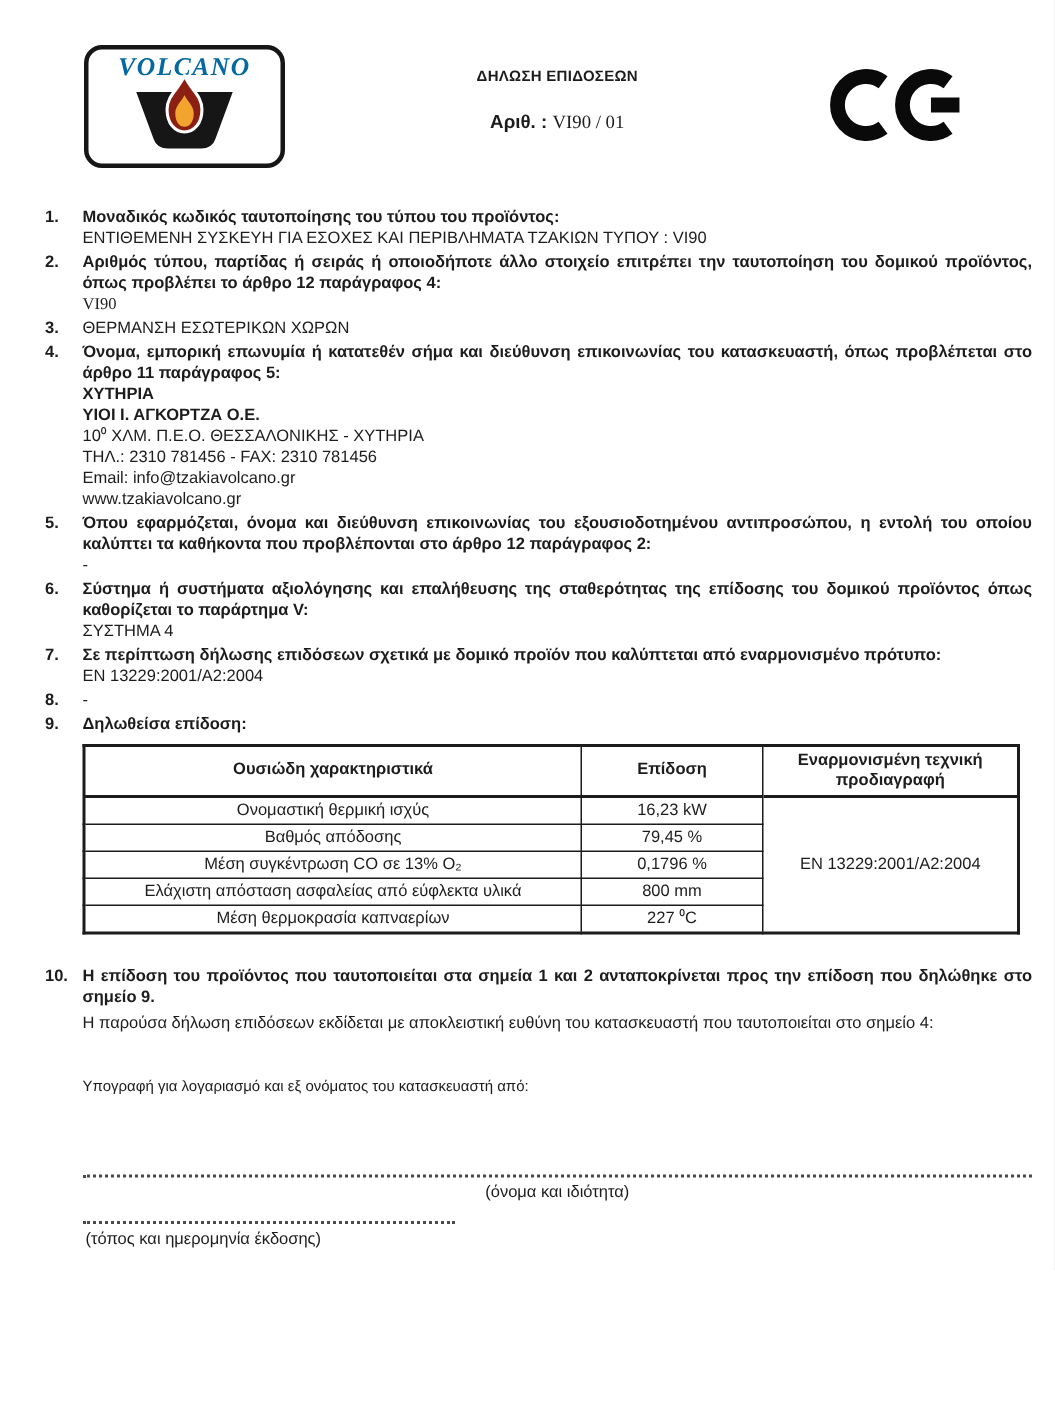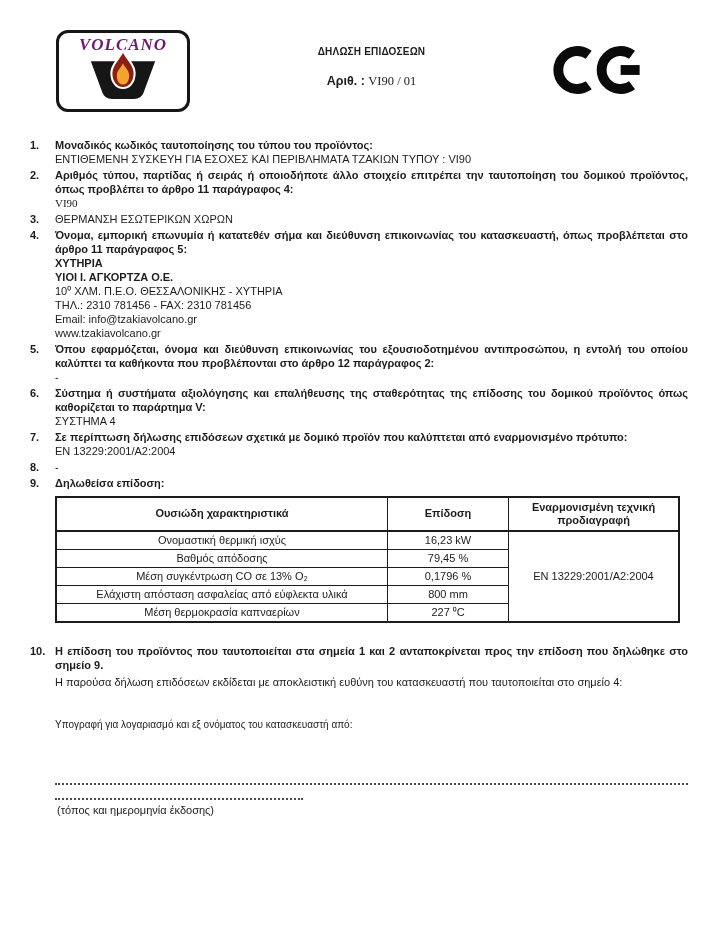--- a/index.html
+++ b/index.html
@@ -10,21 +10,21 @@
   }
   
   .header { display:flex; align-items:flex-start; padding:30px 55px 0 56px; }
   .logo-box {
     width:128px; height:76px; border:3px solid #161616; border-radius:12px;
     display:flex; flex-direction:column; align-items:center; flex:none;
     background:#fff;
   }
   .logo-text {
     font-family:"Liberation Serif", serif; font-weight:bold; font-style:italic;
-    font-size:17px; letter-spacing:1px; color:#701a75; margin-top:3px; line-height:17px;
+    font-size:17px; letter-spacing:1px; color:#0369a1; margin-top:3px; line-height:17px;
   }
   .logo-mark { margin-top:-4px; }
   .title-block { flex:1; text-align:center; padding-top:16px; }
   .doc-title { font-weight:bold; font-size:10px; letter-spacing:0.2px; }
   .doc-number { margin-top:17px; font-size:12.5px; }
   .doc-number .lbl { font-weight:bold; }
   .doc-number .val { font-family:"Liberation Serif", serif; }
   .ce-box { flex:none; width:95px; margin-top:16px; }
   
   .doc-body { padding:26px 15px 0 30px; }
@@ -99,21 +99,21 @@
       <div class="item-num">1.</div>
       <div class="item-content">
         <div class="heading">Μοναδικός κωδικός ταυτοποίησης του τύπου του προϊόντος:</div>
         <div class="line">ΕΝΤΙΘΕΜΕΝΗ ΣΥΣΚΕΥΗ ΓΙΑ ΕΣΟΧΕΣ ΚΑΙ ΠΕΡΙΒΛΗΜΑΤΑ ΤΖΑΚΙΩΝ ΤΥΠΟΥ : VI90</div>
       </div>
     </div>
 
     <div class="item">
       <div class="item-num">2.</div>
       <div class="item-content">
-        <div class="heading">Αριθμός τύπου, παρτίδας ή σειράς ή οποιοδήποτε άλλο στοιχείο επιτρέπει την ταυτοποίηση του δομικού προϊόντος, όπως προβλέπει το άρθρο 11 παράγραφος 4:</div>
+        <div class="heading">Αριθμός τύπου, παρτίδας ή σειράς ή οποιοδήποτε άλλο στοιχείο επιτρέπει την ταυτοποίηση του δομικού προϊόντος, όπως προβλέπει το άρθρο 12 παράγραφος 4:</div>
         <div class="line serif">VI90</div>
       </div>
     </div>
 
     <div class="item">
       <div class="item-num">3.</div>
       <div class="item-content">
         <div class="line">ΘΕΡΜΑΝΣΗ ΕΣΩΤΕΡΙΚΩΝ ΧΩΡΩΝ</div>
       </div>
     </div>
@@ -206,18 +206,19 @@
       <div class="item-num">10.</div>
       <div class="item-content">
         <div class="heading">Η επίδοση του προϊόντος που ταυτοποιείται στα σημεία 1 και 2 ανταποκρίνεται προς την επίδοση που δηλώθηκε στο σημείο 9.</div>
         <div class="line just para">Η παρούσα δήλωση επιδόσεων εκδίδεται με αποκλειστική ευθύνη του κατασκευαστή που ταυτοποιείται στο σημείο 4:</div>
       </div>
     </div>
 
     <div class="sig-intro">Υπογραφή για λογαριασμό και εξ ονόματος του κατασκευαστή από:</div>
 
     <div class="dotline dotline-long"></div>
+    <div class="sig-name-label">(όνομα και ιδιότητα)</div>
 
     <div class="dotline dotline-short"></div>
     <div class="sig-place-label">(τόπος και ημερομηνία έκδοσης)</div>
   </div>
 
 </div>
 
 </body></html>

